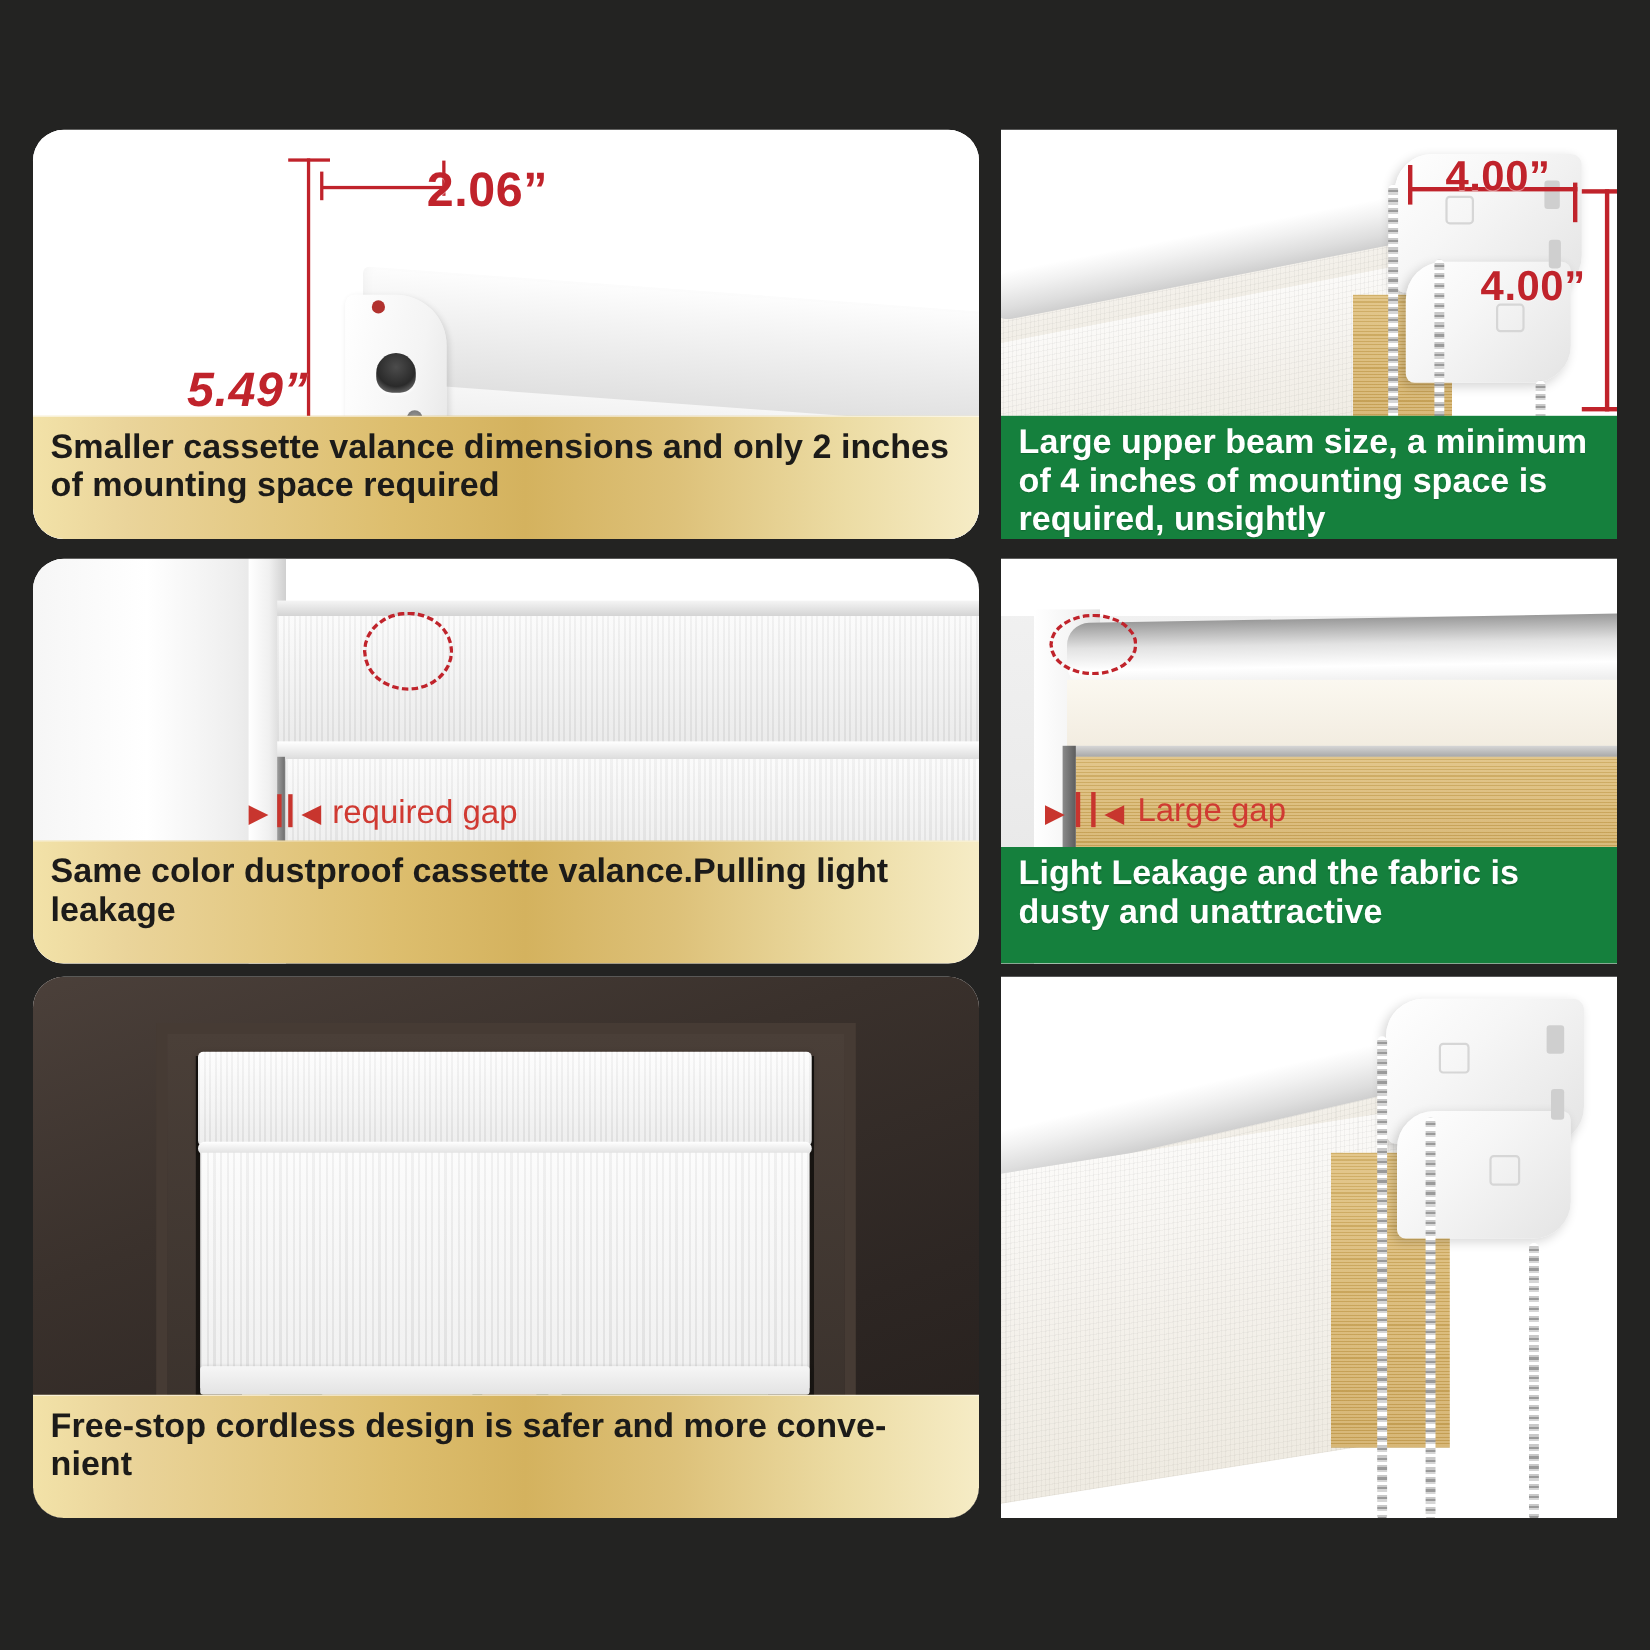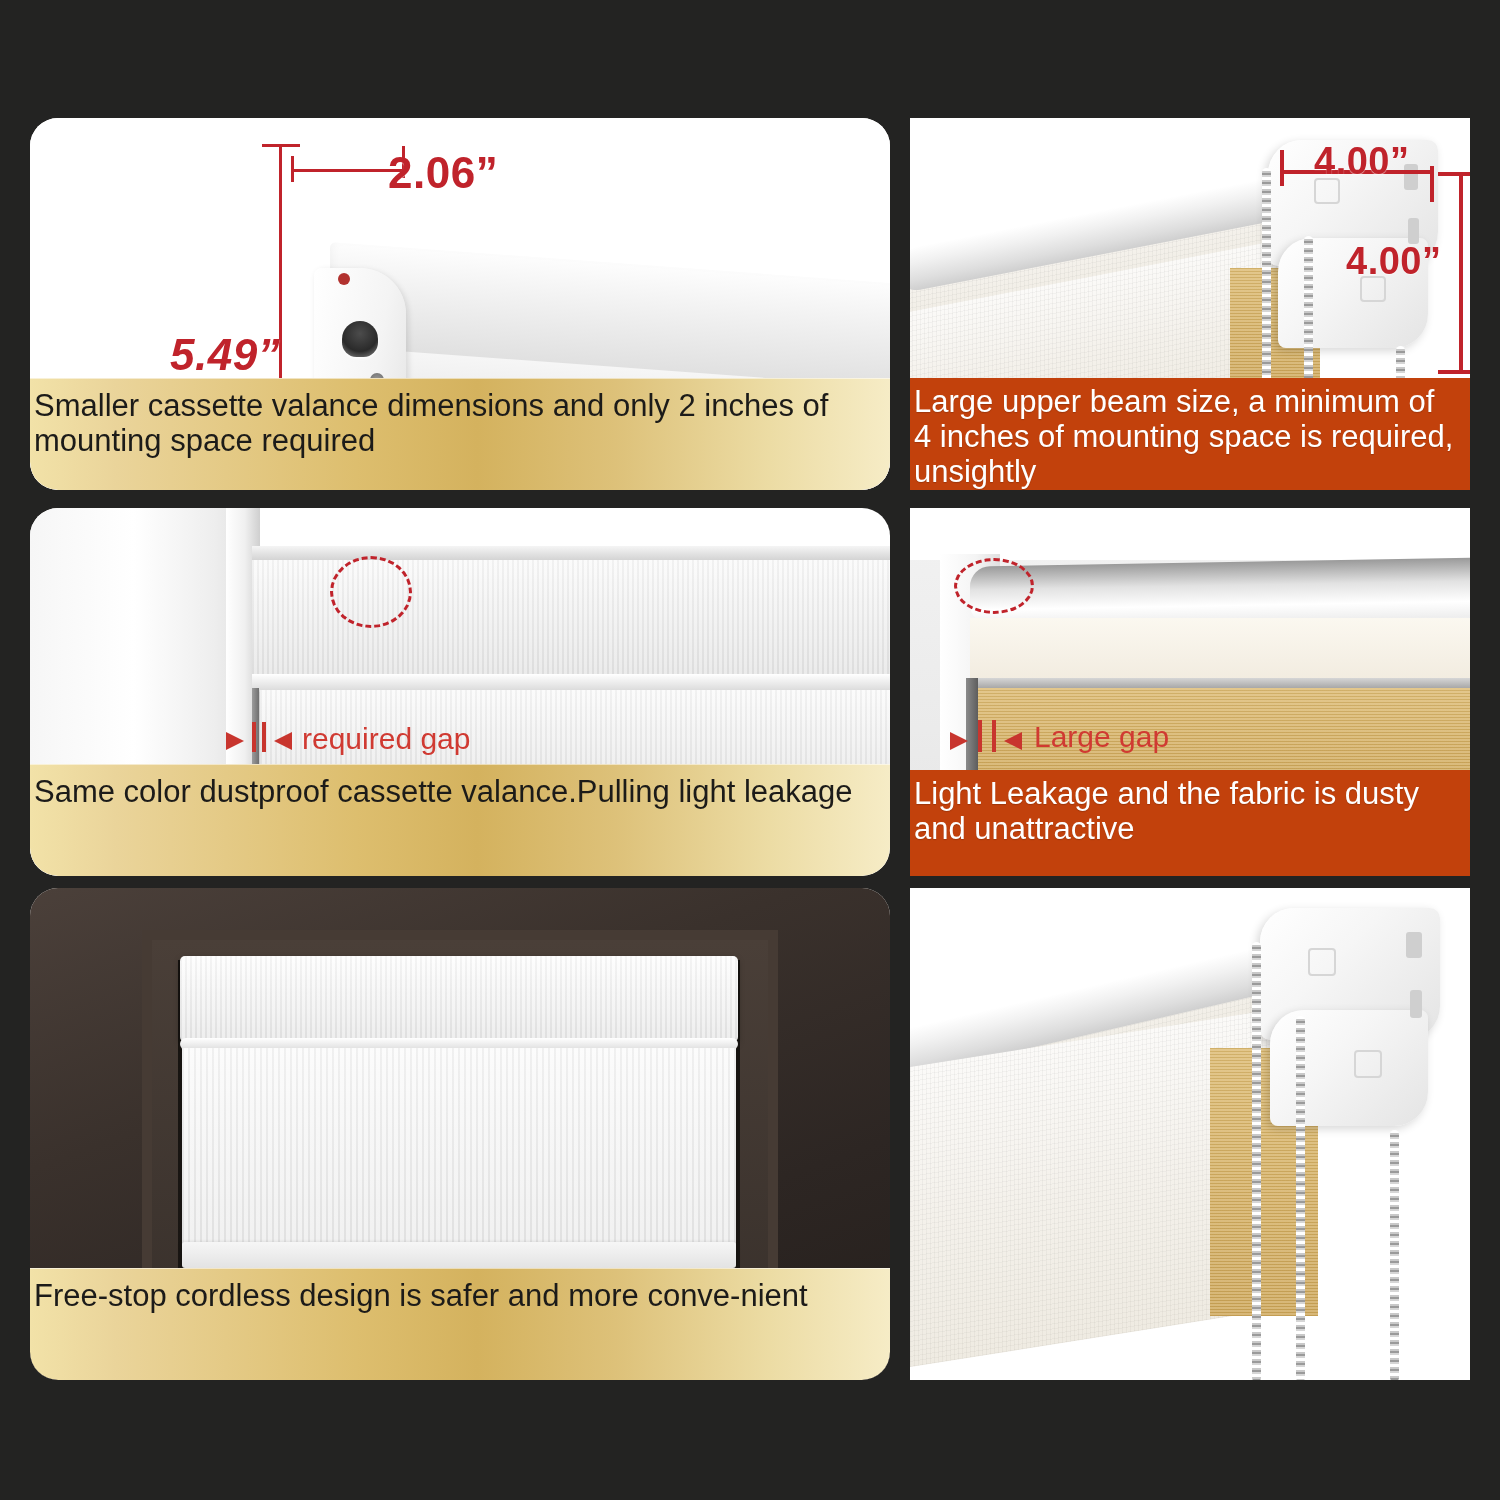--- a/index.html
+++ b/index.html
@@ -59,37 +59,37 @@
   .row2 { top: 508px;  height: 368px; }
   .row3 { top: 888px;  height: 492px; }
 
   
   .scene { position: absolute; inset: 0; overflow: hidden; }
 
   
   .caption {
     position: absolute;
     left: 0; right: 0; bottom: 0;
-    padding: 10px 16px 12px 4px;
+    padding: 10px 16px 12px 16px;
     font-size: 31px;
     line-height: 1.13;
-    font-weight: normal;
+    font-weight: bold;
   }
   .caption.gold {
     background: linear-gradient(90deg,
        #f2e2a8 0%, #ead49a 10%, #ddbe6e 38%, #d4b25e 52%,
        #ddc179 68%, #ecdca4 86%, #f6ecc6 100%);
     color: #1c1b19;
     height: 112px;
     border-bottom-left-radius: 28px;
     border-bottom-right-radius: 28px;
     box-shadow: inset 0 1px 0 rgba(255,255,255,0.55);
   }
   .caption.gray {
-    background: #c2410c;
+    background: #15803d;
     color: #ffffff;
     height: 106px;
     padding-top: 6px;
     text-shadow: 0 1px 1px rgba(0,0,0,0.18);
   }
   .caption.gray.tall { height: 112px; }
 
   
   .dim {
     position: absolute;

